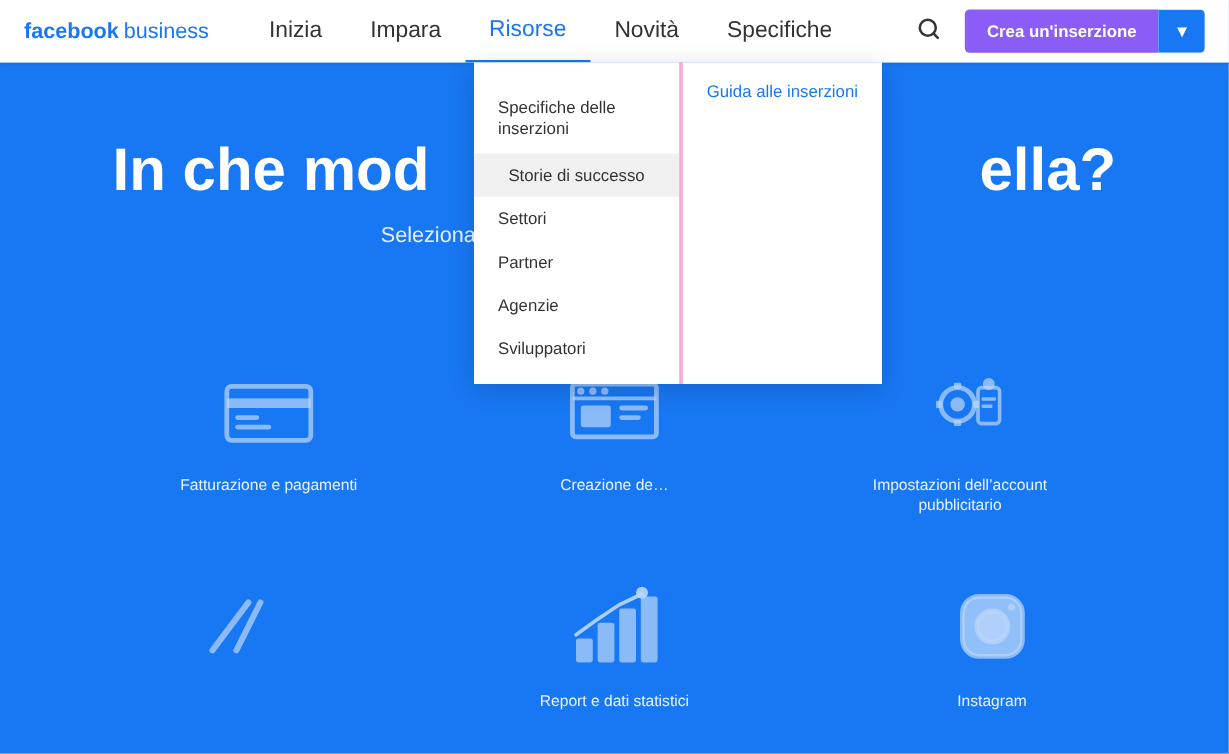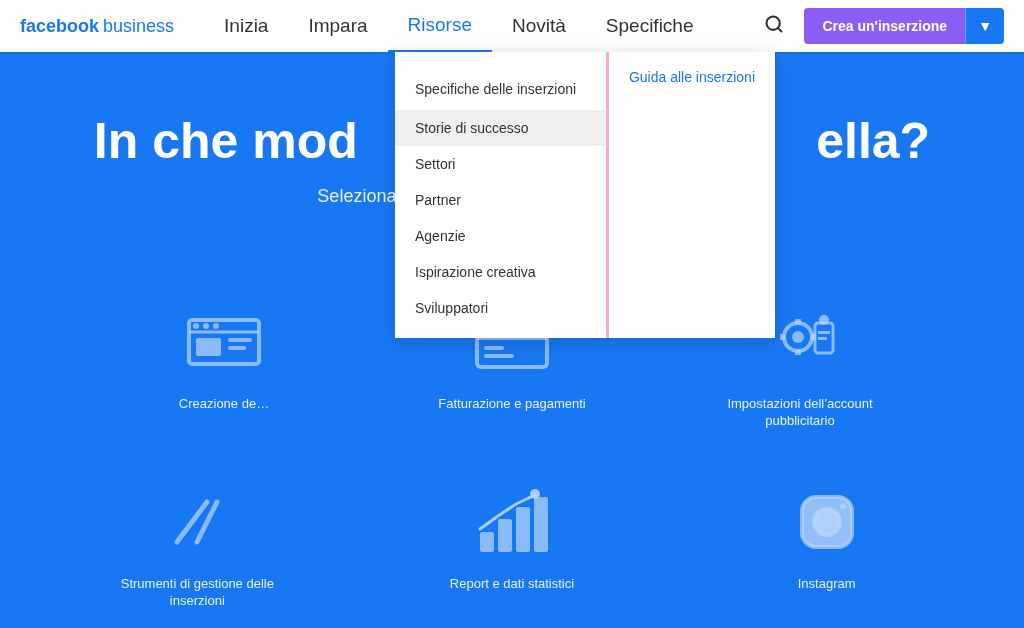--- a/index.html
+++ b/index.html
@@ -131,21 +131,21 @@
       color: rgba(255,255,255,0.9);
       text-align: center;
       line-height: 1.3;
     }
 
     
     .dropdown-overlay {
       position: absolute;
       top: 52px;
       left: 395px;
-      width: 380px;
+      width: 340px;
       background: #fff;
       box-shadow: 0 4px 20px rgba(0,0,0,0.15);
       z-index: 200;
       border-top: none;
     }
     .dropdown-content {
       display: flex;
       gap: 0;
     }
     .dropdown-left {
@@ -159,20 +159,21 @@
     }
     .dropdown-item {
       padding: 10px 20px;
       font-size: 14px;
       color: #333;
       cursor: pointer;
       display: block;
     }
     .dropdown-item:hover, .dropdown-item.highlighted {
       background: #f0f0f0;
+      text-align: center;
     }
     .dropdown-first {
       padding: 16px 20px 12px;
       font-size: 14px;
       color: #333;
       cursor: pointer;
       line-height: 1.3;
     }
     .dropdown-link {
       font-size: 14px;
@@ -218,45 +219,45 @@
 <div class="main-bg">
   <div class="hero-text">
     <div class="hero-title">In che mod<span style="opacity:0">o possiamo aiutarti</span>ella?</div>
     <div class="hero-subtitle">Seleziona un argoment<span style="opacity:0">o e trova le tue </span>domande.</div>
   </div>
 
   <div style="display:flex; justify-content: space-around; padding: 30px 80px 0; position: absolute; top: 220px; left: 0; right: 0;">
     <div class="card-item">
       <div class="card-icon">
         <svg viewBox="0 0 80 60" width="80" height="60" fill="rgba(255,255,255,0.7)">
+          <rect x="5" y="10" width="70" height="45" rx="4" fill="none" stroke="rgba(255,255,255,0.7)" stroke-width="4"></rect>
+          <rect x="5" y="20" width="70" height="8" fill="rgba(255,255,255,0.7)"></rect>
+          <rect x="12" y="34" width="20" height="4" rx="2" fill="rgba(255,255,255,0.7)"></rect>
+          <rect x="12" y="42" width="30" height="4" rx="2" fill="rgba(255,255,255,0.7)"></rect>
+        </svg>
+      </div>
+      <div class="card-label">Fatturazione e pagamenti</div>
+    </div>
+    <div class="card-item">
+      <div class="card-icon">
+        <svg viewBox="0 0 80 60" width="80" height="60" fill="rgba(255,255,255,0.7)">
           <rect x="5" y="8" width="70" height="44" rx="3" fill="none" stroke="rgba(255,255,255,0.7)" stroke-width="4"></rect>
           <line x1="5" y1="20" x2="75" y2="20" stroke="rgba(255,255,255,0.7)" stroke-width="3"></line>
           <rect x="12" y="26" width="25" height="18" rx="2" fill="rgba(255,255,255,0.7)"></rect>
           <rect x="44" y="26" width="24" height="4" rx="2" fill="rgba(255,255,255,0.7)"></rect>
           <rect x="44" y="34" width="18" height="4" rx="2" fill="rgba(255,255,255,0.7)"></rect>
           <circle cx="12" cy="14" r="3" fill="rgba(255,255,255,0.7)"></circle>
           <circle cx="22" cy="14" r="3" fill="rgba(255,255,255,0.7)"></circle>
           <circle cx="32" cy="14" r="3" fill="rgba(255,255,255,0.7)"></circle>
         </svg>
       </div>
       <div class="card-label">Creazione de…</div>
     </div>
     <div class="card-item">
       <div class="card-icon">
-        <svg viewBox="0 0 80 60" width="80" height="60" fill="rgba(255,255,255,0.7)">
-          <rect x="5" y="10" width="70" height="45" rx="4" fill="none" stroke="rgba(255,255,255,0.7)" stroke-width="4"></rect>
-          <rect x="5" y="20" width="70" height="8" fill="rgba(255,255,255,0.7)"></rect>
-          <rect x="12" y="34" width="20" height="4" rx="2" fill="rgba(255,255,255,0.7)"></rect>
-          <rect x="12" y="42" width="30" height="4" rx="2" fill="rgba(255,255,255,0.7)"></rect>
-        </svg>
-      </div>
-      <div class="card-label">Fatturazione e pagamenti</div>
-    </div>
-    <div class="card-item">
-      <div class="card-icon">
         <svg viewBox="0 0 80 70" width="80" height="70" fill="rgba(255,255,255,0.7)">
           <circle cx="38" cy="30" r="14" fill="none" stroke="rgba(255,255,255,0.7)" stroke-width="4"></circle>
           <circle cx="38" cy="30" r="6" fill="rgba(255,255,255,0.7)"></circle>
           <rect x="55" y="16" width="18" height="30" rx="3" fill="none" stroke="rgba(255,255,255,0.7)" stroke-width="3"></rect>
           <rect x="58" y="24" width="12" height="3" rx="1" fill="rgba(255,255,255,0.7)"></rect>
           <rect x="58" y="30" width="9" height="3" rx="1" fill="rgba(255,255,255,0.7)"></rect>
           <circle cx="64" cy="13" r="5" fill="rgba(255,255,255,0.7)"></circle>
 
           <rect x="35" y="12" width="6" height="5" rx="1" fill="rgba(255,255,255,0.7)"></rect>
           <rect x="35" y="43" width="6" height="5" rx="1" fill="rgba(255,255,255,0.7)"></rect>
@@ -269,21 +270,20 @@
   </div>
 
   <div style="display:flex; justify-content: space-around; padding: 0 40px; position: absolute; top: 430px; left: 0; right: 0;">
     <div class="card-item">
       <div class="card-icon">
         <svg viewBox="0 0 70 70" width="70" height="70" fill="rgba(255,255,255,0.7)">
           <line x1="15" y1="55" x2="45" y2="15" stroke="rgba(255,255,255,0.7)" stroke-width="5" stroke-linecap="round"></line>
           <line x1="35" y1="55" x2="55" y2="15" stroke="rgba(255,255,255,0.7)" stroke-width="5" stroke-linecap="round"></line>
         </svg>
       </div>
-      <div class="card-label">Strumenti di gestione delle inserzioni</div>
     </div>
     <div class="card-item">
       <div class="card-icon">
         <svg viewBox="0 0 80 70" width="80" height="70" fill="rgba(255,255,255,0.7)">
           <rect x="8" y="45" width="14" height="20" rx="2" fill="rgba(255,255,255,0.7)"></rect>
           <rect x="26" y="32" width="14" height="33" rx="2" fill="rgba(255,255,255,0.7)"></rect>
           <rect x="44" y="20" width="14" height="45" rx="2" fill="rgba(255,255,255,0.7)"></rect>
           <rect x="62" y="10" width="14" height="55" rx="2" fill="rgba(255,255,255,0.7)"></rect>
           <polyline points="8,42 26,29 44,17 63,8" fill="none" stroke="rgba(255,255,255,0.9)" stroke-width="3" stroke-linecap="round"></polyline>
           <circle cx="63" cy="7" r="5" fill="rgba(255,255,255,0.9)"></circle>
@@ -307,20 +307,19 @@
 <div class="dropdown-overlay">
   <div class="dropdown-content">
     <div class="dropdown-left">
       <div class="dropdown-first">
         <span>Specifiche delle inserzioni</span>
       </div>
       <div class="dropdown-item highlighted">Storie di successo</div>
       <div class="dropdown-item">Settori</div>
       <div class="dropdown-item">Partner</div>
       <div class="dropdown-item">Agenzie</div>
-      <div class="dropdown-item">Ispirazione creativa</div>
       <div class="dropdown-item">Sviluppatori</div>
     </div>
     <div class="dropdown-right">
       <a class="dropdown-link">Guida alle inserzioni</a>
     </div>
   </div>
 </div>
 
 </body></html>

